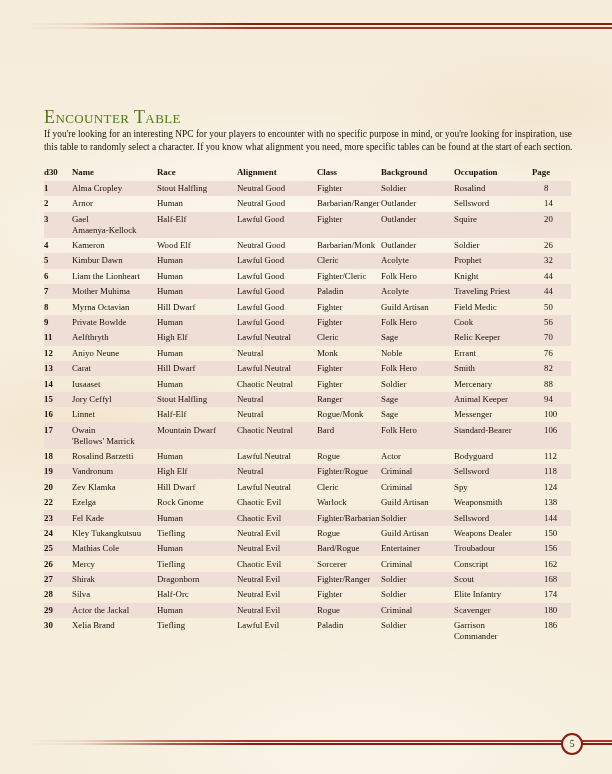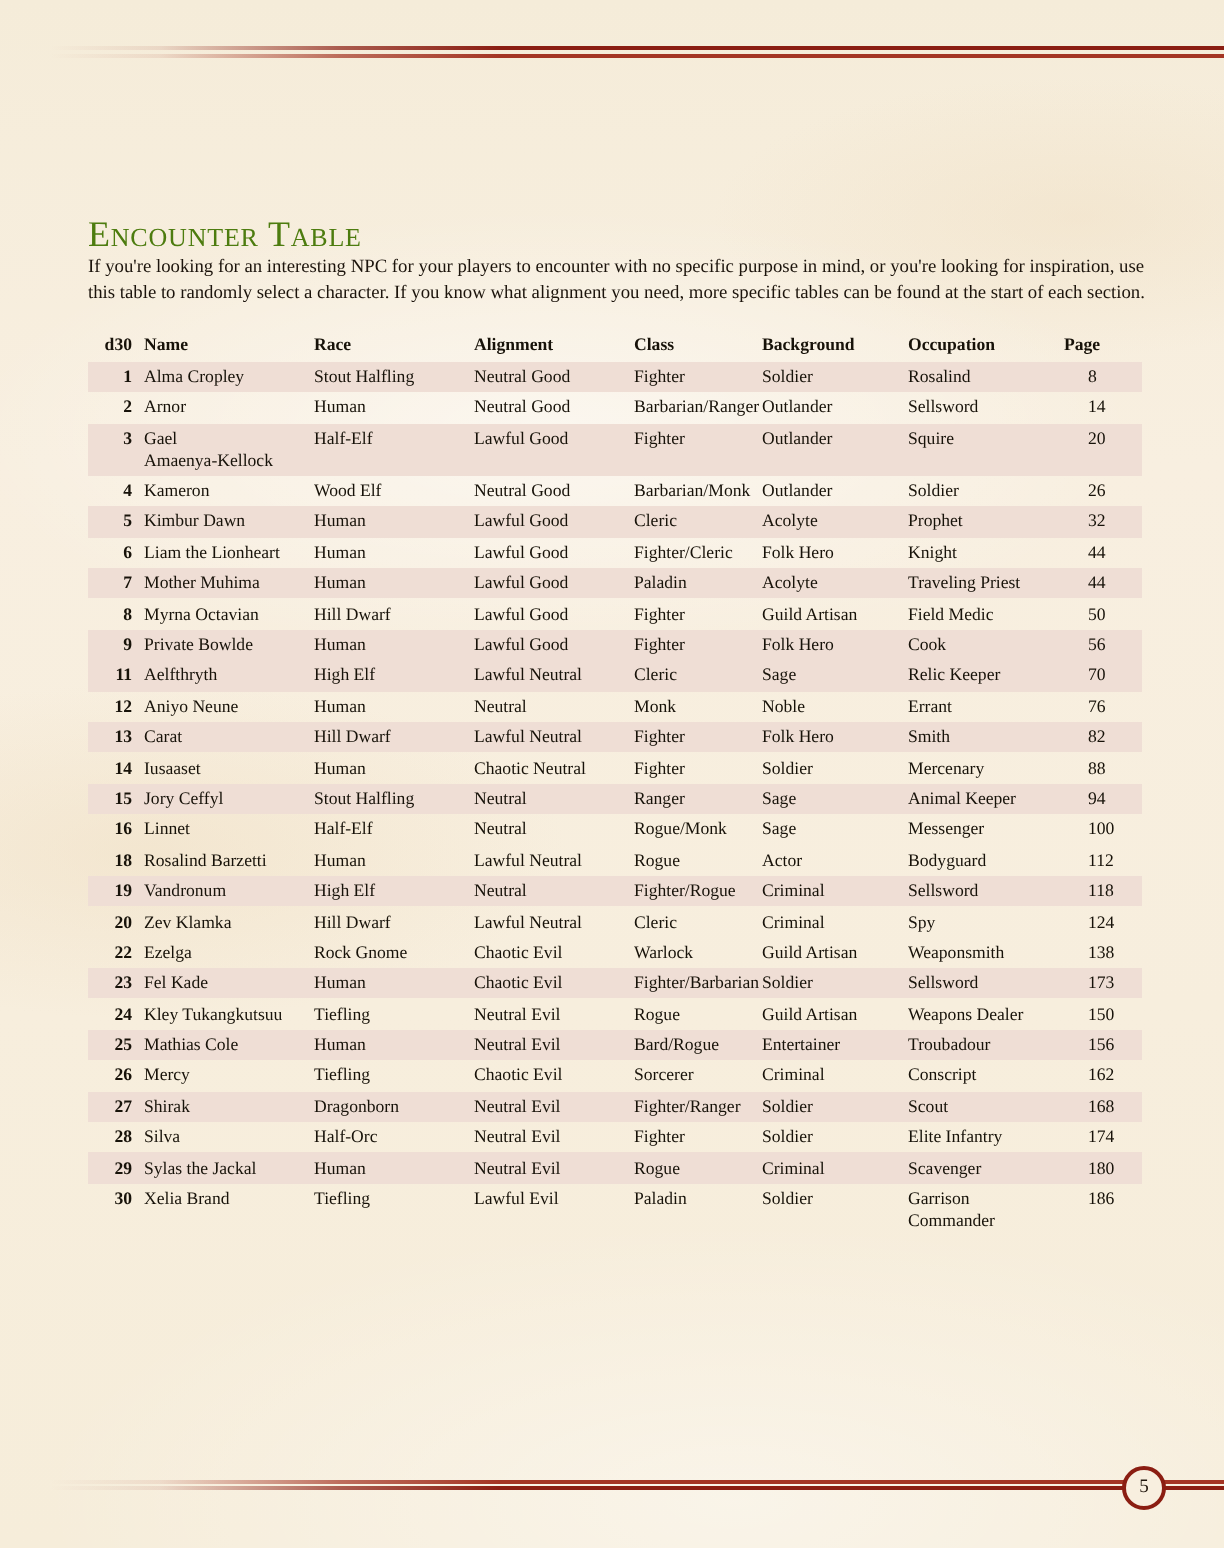--- a/index.html
+++ b/index.html
@@ -47,21 +47,21 @@
     font-size:8.8px;line-height:10.8px;color:#171209;
   }
   .enc-table th{
     font-weight:bold;text-align:left;vertical-align:bottom;
     padding:2px 2px 3px 0;
   }
   .enc-table td{
     vertical-align:top;padding:2.3px 2px 2.3px 0;
     white-space:pre-line;
   }
-  .enc-table th.c-d30,.enc-table td.c-d30{text-align:right;padding-left:0;padding-right:6px;}
+  .enc-table th.c-d30,.enc-table td.c-d30{text-align:left;padding-left:0;padding-right:6px;}
   .enc-table td.c-d30{font-weight:bold;}
   .enc-table td.c-page{padding-left:12px;}
   .enc-table tr.shaded{background:#efded5;}
 </style>
 </head>
 <body>
 
 <div class="ornament top">
   <div class="orn-line-a"></div>
   <div class="orn-gap"></div>
@@ -240,20 +240,31 @@
       <tr>
         <td class="c-d30">16</td>
         <td class="">Linnet</td>
         <td class="">Half-Elf</td>
         <td class="">Neutral</td>
         <td class="">Rogue/Monk</td>
         <td class="">Sage</td>
         <td class="">Messenger</td>
         <td class="c-page">100</td>
       </tr>
+      <tr class="shaded">
+        <td class="c-d30">17</td>
+        <td class="">Owain
+'Bellows' Marrick</td>
+        <td class="">Mountain Dwarf</td>
+        <td class="">Chaotic Neutral</td>
+        <td class="">Bard</td>
+        <td class="">Folk Hero</td>
+        <td class="">Standard-Bearer</td>
+        <td class="c-page">106</td>
+      </tr>
       <tr>
         <td class="c-d30">18</td>
         <td class="">Rosalind Barzetti</td>
         <td class="">Human</td>
         <td class="">Lawful Neutral</td>
         <td class="">Rogue</td>
         <td class="">Actor</td>
         <td class="">Bodyguard</td>
         <td class="c-page">112</td>
       </tr>
@@ -288,21 +299,21 @@
         <td class="c-page">138</td>
       </tr>
       <tr class="shaded">
         <td class="c-d30">23</td>
         <td class="">Fel Kade</td>
         <td class="">Human</td>
         <td class="">Chaotic Evil</td>
         <td class="">Fighter/Barbarian</td>
         <td class="">Soldier</td>
         <td class="">Sellsword</td>
-        <td class="c-page">173</td>
+        <td class="c-page">144</td>
       </tr>
       <tr>
         <td class="c-d30">24</td>
         <td class="">Kley Tukangkutsuu</td>
         <td class="">Tiefling</td>
         <td class="">Neutral Evil</td>
         <td class="">Rogue</td>
         <td class="">Guild Artisan</td>
         <td class="">Weapons Dealer</td>
         <td class="c-page">150</td>
@@ -342,21 +353,21 @@
         <td class="">Silva</td>
         <td class="">Half-Orc</td>
         <td class="">Neutral Evil</td>
         <td class="">Fighter</td>
         <td class="">Soldier</td>
         <td class="">Elite Infantry</td>
         <td class="c-page">174</td>
       </tr>
       <tr class="shaded">
         <td class="c-d30">29</td>
-        <td class="">Sylas the Jackal</td>
+        <td class="">Actor the Jackal</td>
         <td class="">Human</td>
         <td class="">Neutral Evil</td>
         <td class="">Rogue</td>
         <td class="">Criminal</td>
         <td class="">Scavenger</td>
         <td class="c-page">180</td>
       </tr>
       <tr>
         <td class="c-d30">30</td>
         <td class="">Xelia Brand</td>

